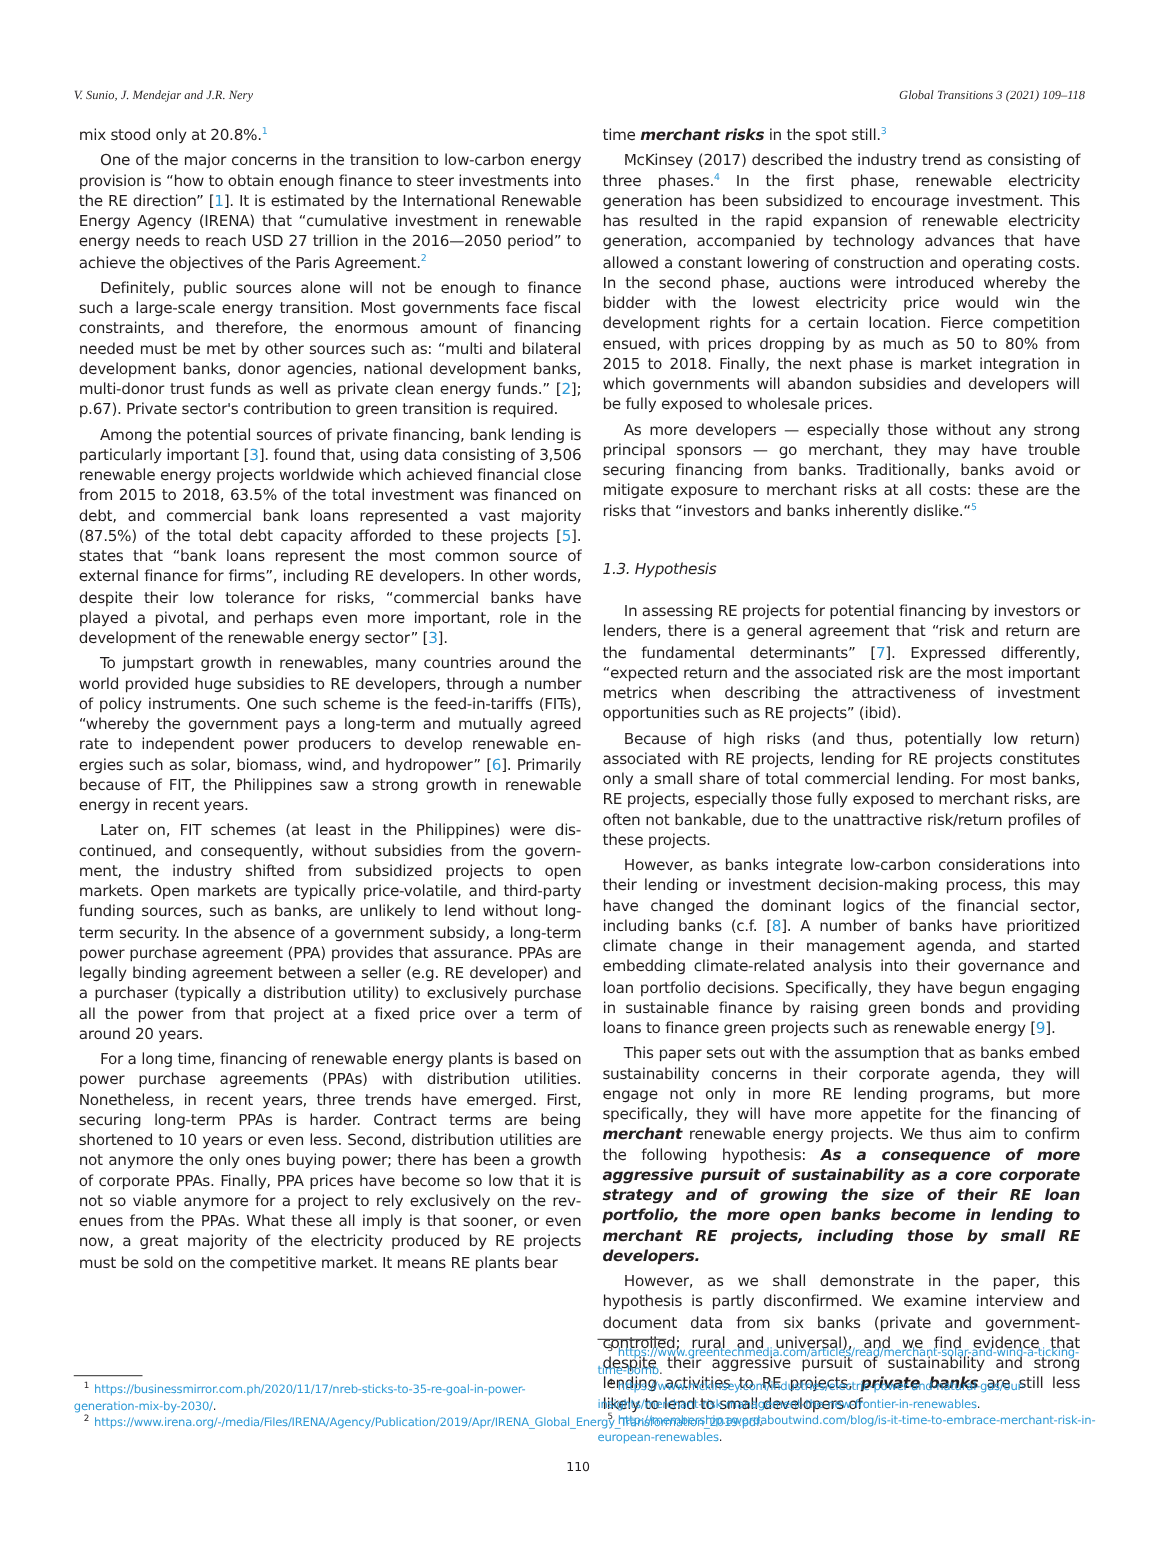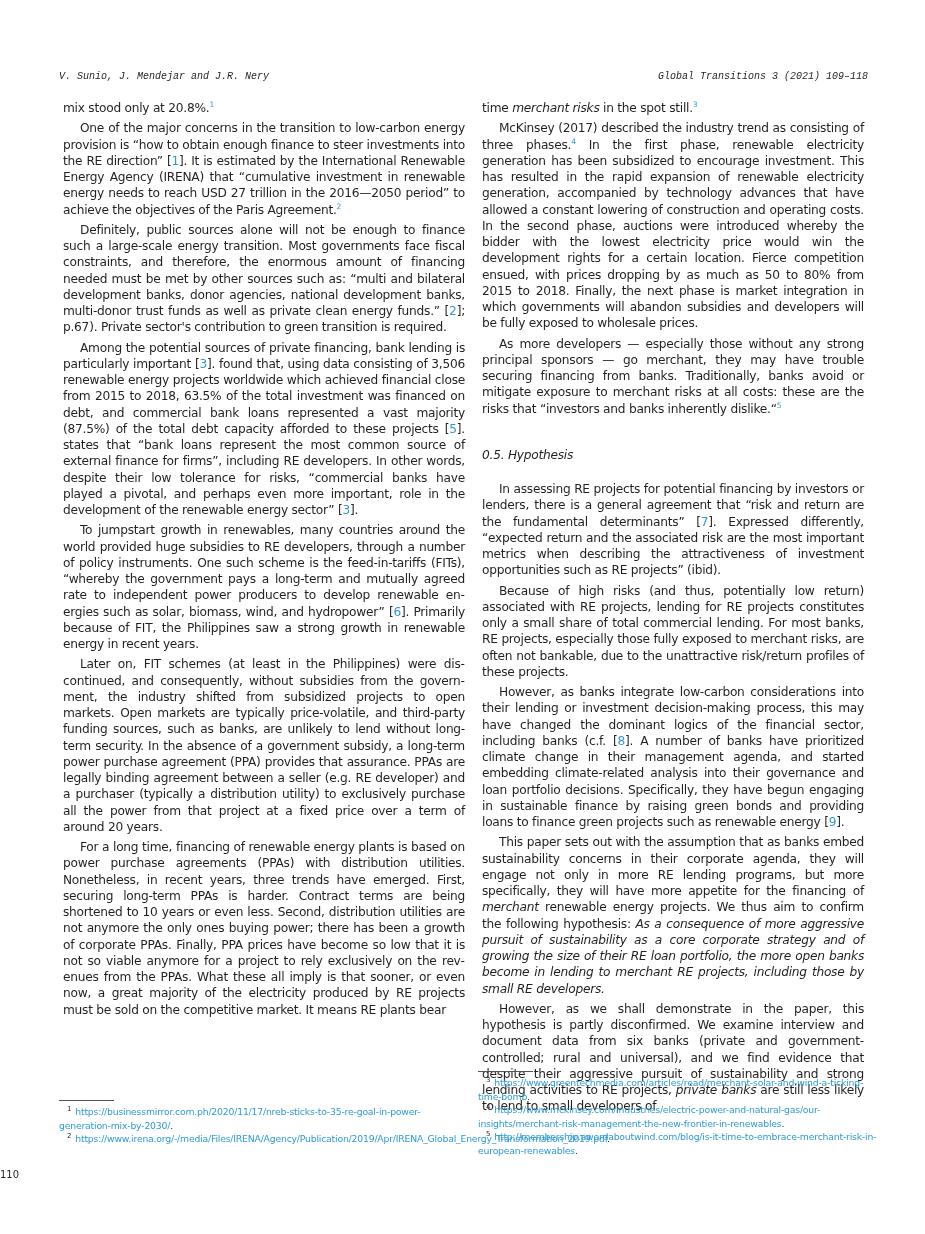--- a/index.html
+++ b/index.html
@@ -1,40 +1,40 @@
 <!DOCTYPE html>
 <html><head>
 <meta charset="utf-8">
 <style>
   html, body { margin: 0; padding: 0; background: #ffffff; }
   body { width: 925px; height: 1234px; position: relative; overflow: hidden;
          font-family: "DejaVu Sans", "Liberation Sans", sans-serif; color: #231f20; }
-  .running-head { position: absolute; top: 71px; font-family: Liberation Mono, monospace;
+  .running-head { position: absolute; top: 71px; font-family: Liberation Serif, serif;
                   font-style: italic; font-size: 10px; color: #231f20; }
   .rh-left { left: 59px; }
   .rh-right { right: 57px; margin-left: 45px; }
   .col { position: absolute; top: 96px; width: 410px; font-size: 12.2px; line-height: 16.25px;
          text-align: justify; hyphens: manual; letter-spacing: -0.25px; }
   .col-left { left: 59px; }
   .col-right { left: 478px; width: 390px; }
   .col p { margin: 4px; text-indent: 17px; }
   .col p.noindent { text-indent: 0; }
-  .col p .ital, .ital { font-style: italic; }
+  .col p .ital, .ital { font-style: italic; font-weight: bold; }
   .bold { font-weight: normal; }
   .ref { color: #2e9ad6; }
   sup.fn { color: #2e9ad6; font-size: 7.5px; vertical-align: super; line-height: 0; }
   .section-head { font-style: italic; margin: 26px 0 16px 0; text-indent: 0 !important; }
   .footnotes { position: absolute; font-size: 9.3px; line-height: 13.5px; letter-spacing: -0.2px; }
   .fn-left { left: 59px; top: 1100px; width: 410px; }
   .fn-right { left: 478px; top: 1071px; width: 400px; }
   .fn-rule { width: 55px; border-top: 1px solid #555; margin-bottom: 4px; }
   .fn-item { margin: 0; text-indent: 8px; }
   .fn-num { font-size: 7px; vertical-align: super; line-height: 0; color: #231f20; margin-right: 4px; }
   .fn-link { color: #2e9ad6; }
-  .page-num { position: absolute; top: 1169px; left: 0; width: 925px; text-align: left;
+  .page-num { position: absolute; top: 1169px; left: 0; width: 925px; text-align: center;
               font-size: 10px; color: #231f20; }
 </style>
 </head>
 <body>
 
 <div class="running-head rh-left">V. Sunio, J. Mendejar and J.R. Nery</div>
 <div class="running-head rh-right">Global Transitions 3 (2021) 109–118</div>
 
 <div class="col col-left">
   <p class="noindent"><span>mix stood only at 20.8%.</span><sup class="fn">1</sup></p>
@@ -52,21 +52,21 @@
   <p>For a long time, financing of renewable energy plants is based on power purchase agreements (PPAs) with distribution utilities. Nonetheless, in recent years, three trends have emerged. First, securing long-term PPAs is harder. Contract terms are being shortened to 10 years or even less. Second, distribution utilities are not anymore the only ones buying power; there has been a growth of corporate PPAs. Finally, PPA prices have become so low that it is not so viable anymore for a project to rely exclusively on the rev­enues from the PPAs. What these all imply is that sooner, or even now, a great majority of the electricity produced by RE projects must be sold on the competitive market. It means RE plants bear</p>
 </div>
 
 <div class="col col-right">
   <p class="noindent"><span>time </span><span class="ital">merchant risks</span><span> in the spot still.</span><sup class="fn">3</sup></p>
 
   <p><span>McKinsey (2017) described the industry trend as consisting of three phases.</span><sup class="fn">4</sup><span> In the first phase, renewable electricity generation has been subsidized to encourage investment. This has resulted in the rapid expansion of renewable electricity generation, accom­panied by technology advances that have allowed a constant lowering of construction and operating costs. In the second phase, auctions were introduced whereby the bidder with the lowest electricity price would win the development rights for a certain location. Fierce competition ensued, with prices dropping by as much as 50 to 80% from 2015 to 2018. Finally, the next phase is market integration in which governments will abandon subsidies and developers will be fully exposed to wholesale prices.</span></p>
 
   <p><span>As more developers — especially those without any strong principal sponsors — go merchant, they may have trouble securing financing from banks. Traditionally, banks avoid or mitigate expo­sure to merchant risks at all costs: these are the risks that “investors and banks inherently dislike.“</span><sup class="fn">5</sup></p>
 
-  <p class="section-head" style="margin-top:30px;margin-bottom:18px;">0.5.  Hypothesis</p>
+  <p class="section-head" style="margin-top:30px;margin-bottom:18px;">1.3.  Hypothesis</p>
 
   <p><span>In assessing RE projects for potential financing by investors or lenders, there is a general agreement that “risk and return are the fundamental determinants” [</span><span class="ref">7</span><span>]. Expressed differently, “expected return and the associated risk are the most important metrics when describing the attractiveness of investment opportunities such as RE projects” (ibid).</span></p>
 
   <p>Because of high risks (and thus, potentially low return) associ­ated with RE projects, lending for RE projects constitutes only a small share of total commercial lending. For most banks, RE pro­jects, especially those fully exposed to merchant risks, are often not bankable, due to the unattractive risk/return profiles of these projects.</p>
 
   <p><span>However, as banks integrate low-carbon considerations into their lending or investment decision-making process, this may have changed the dominant logics of the financial sector, including banks (c.f. [</span><span class="ref">8</span><span>]. A number of banks have prioritized climate change in their management agenda, and started embedding climate-related analysis into their governance and loan portfolio decisions. Spe­cifically, they have begun engaging in sustainable finance by raising green bonds and providing loans to finance green projects such as renewable energy [</span><span class="ref">9</span><span>].</span></p>
 
   <p><span>This paper sets out with the assumption that as banks embed sustainability concerns in their corporate agenda, they will engage not only in more RE lending programs, but more specifically, they will have more appetite for the financing of </span><span class="ital">merchant</span><span> renewable energy projects. We thus aim to confirm the following hypothesis: </span><span class="ital">As a consequence of more aggressive pursuit of sustainability as a core corporate strategy and of growing the size of their RE loan portfolio, the more open banks become in lending to merchant RE projects, including those by small RE developers.</span></p>
 
   <p><span>However, as we shall demonstrate in the paper, this hypothesis is partly disconfirmed. We examine interview and document data from six banks (private and government-controlled; rural and universal), and we find evidence that despite their aggressive pursuit of sustainability and strong lending activities to RE projects, </span><span class="ital">private banks</span><span> are still less likely to lend to small developers of</span></p>

